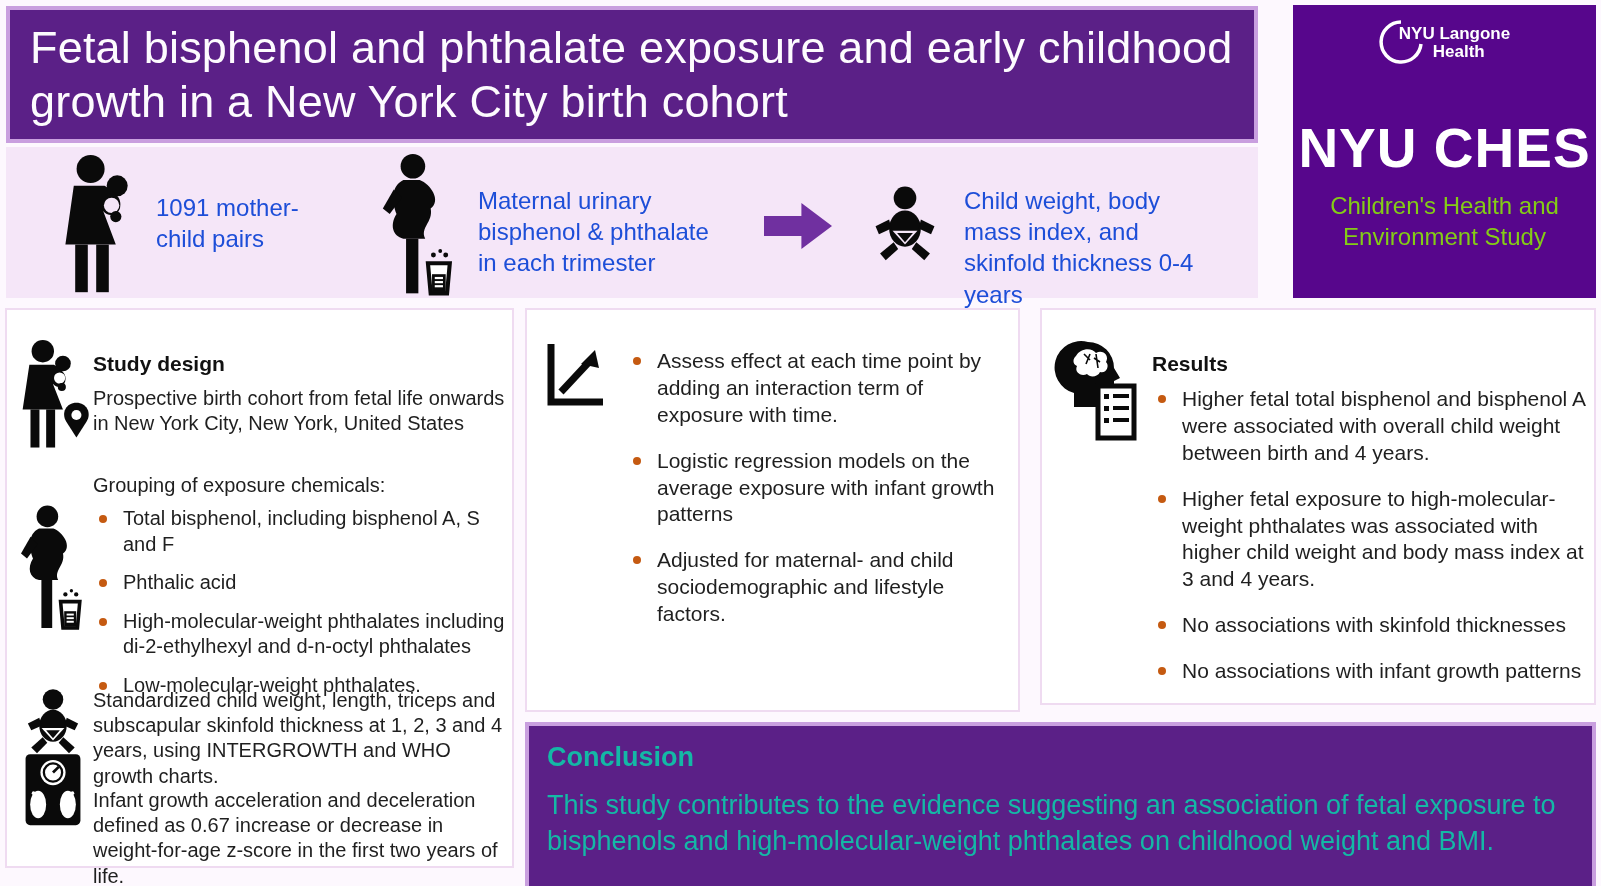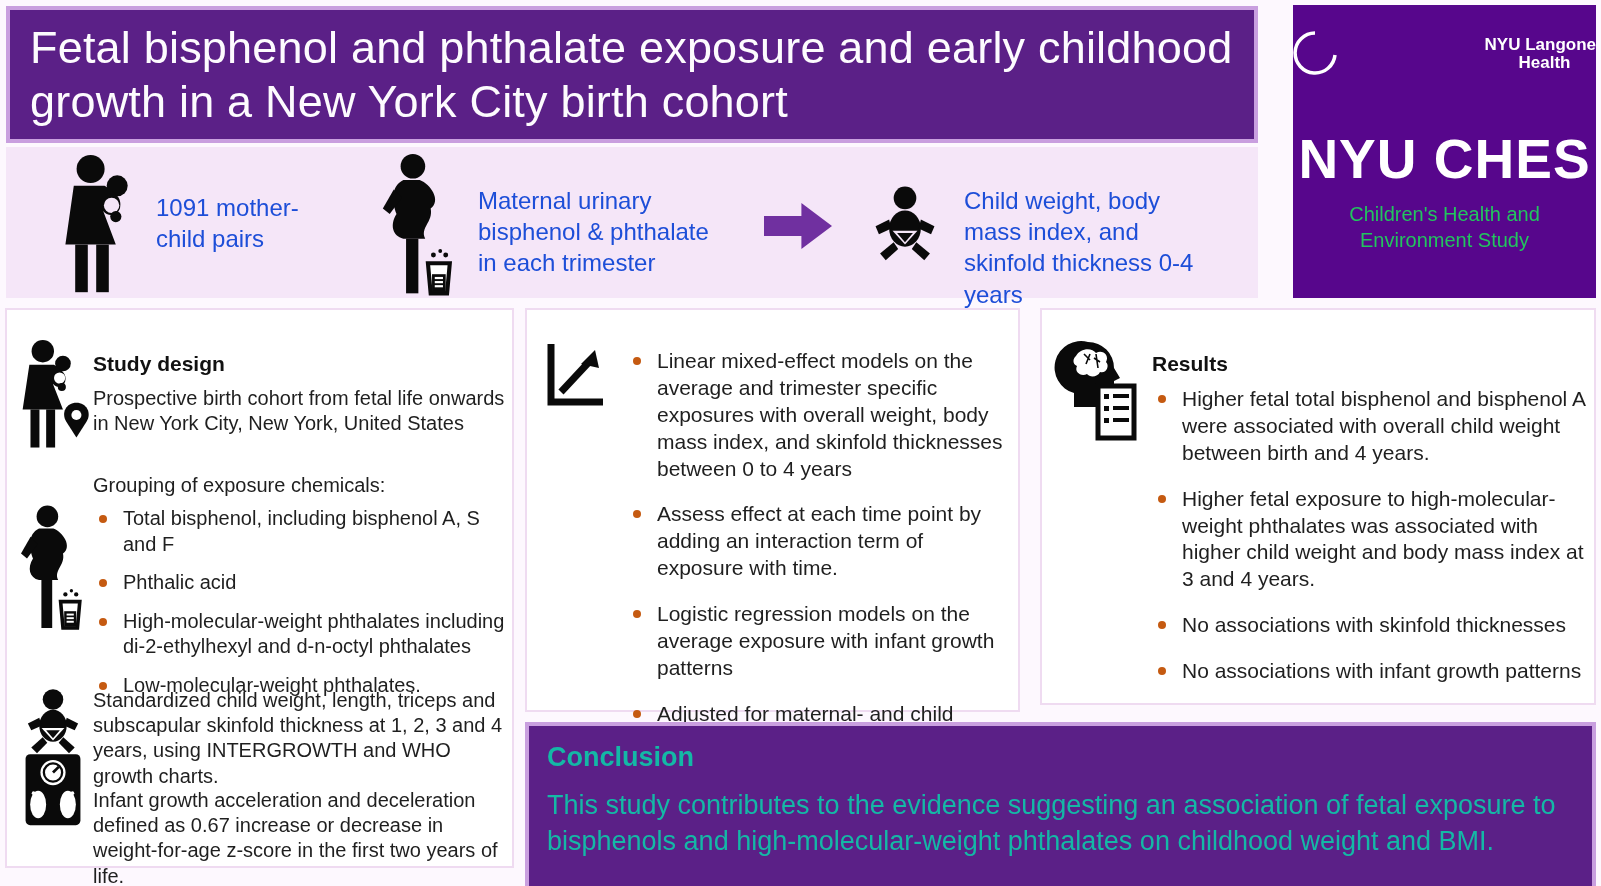--- a/index.html
+++ b/index.html
@@ -44,26 +44,26 @@
   }
 
   
   .nyu-box {
     left:1293px; top:5px; width:303px; height:293px;
     background:#57068c;
     color:#fff;
     text-align:center;
   }
   .nyu-logo-row {
-    display:flex; justify-content:space-between; align-items:center;
-    margin-top:26px; gap:12px;
+    display:flex; justify-content:center; align-items:center;
+    margin-top:15px; gap:12px;
   }
   .nyu-logo-text { text-align:left; font-weight:700; line-height:1.05; font-size:17px; }
   .nyu-ches { font-size:55px; font-weight:800; letter-spacing:1px; margin-top:52px; }
-  .nyu-sub { font-size:20px; font-weight:400; color:#22c55e; margin-top:10px; line-height:1.3; }
+  .nyu-sub { font-size:24px; font-weight:400; color:#84cc16; margin-top:10px; line-height:1.3; }
 
   
   .panel {
     background:#ffffff;
     border:2px solid #efdbf1;
   }
   .panel-left   { left:5px;    top:308px; width:509px;  height:560px;padding-left:39px; }
   .panel-mid    { left:525px;  top:308px; width:495px;  height:404px; }
   .panel-right  { left:1040px; top:308px; width:556px;  height:397px; }
 
@@ -245,21 +245,20 @@
 
 <div class="abs panel panel-mid">
   <div class="abs" style="left:18px; top:32px;">
     <svg width="62" height="66" viewBox="0 0 62 66">
       <path d="M6 2 V60 H58" fill="none" stroke="#0a0a0a" stroke-width="7"></path>
       <line x1="16" y1="50" x2="44" y2="20" stroke="#0a0a0a" stroke-width="7"></line>
       <polygon points="50,8 54,26 36,22" fill="#0a0a0a"></polygon>
     </svg>
   </div>
   <ul class="blist abs" style="left:100px; top:38px; width:385px;">
-    <li>Linear mixed-effect models on the average and trimester specific exposures with overall weight, body mass index, and skinfold thicknesses between 0 to 4 years</li>
     <li>Assess effect at each time point by adding an interaction term of exposure with time.</li>
     <li>Logistic regression models on the average exposure with infant growth patterns</li>
     <li>Adjusted for maternal- and child sociodemographic and lifestyle factors.</li>
   </ul>
 </div>
 
 <div class="abs panel panel-right">
   <div class="abs" style="left:12px; top:28px;">
     <svg width="84" height="104" viewBox="0 0 84 104">
       <path d="M34 4 a26 26 0 0 1 26 26 l6 10 l-6 3 v12 l-16 0 v14 h-24 v-14 a26 26 0 0 1 14 -51 z" fill="#0a0a0a"></path>

